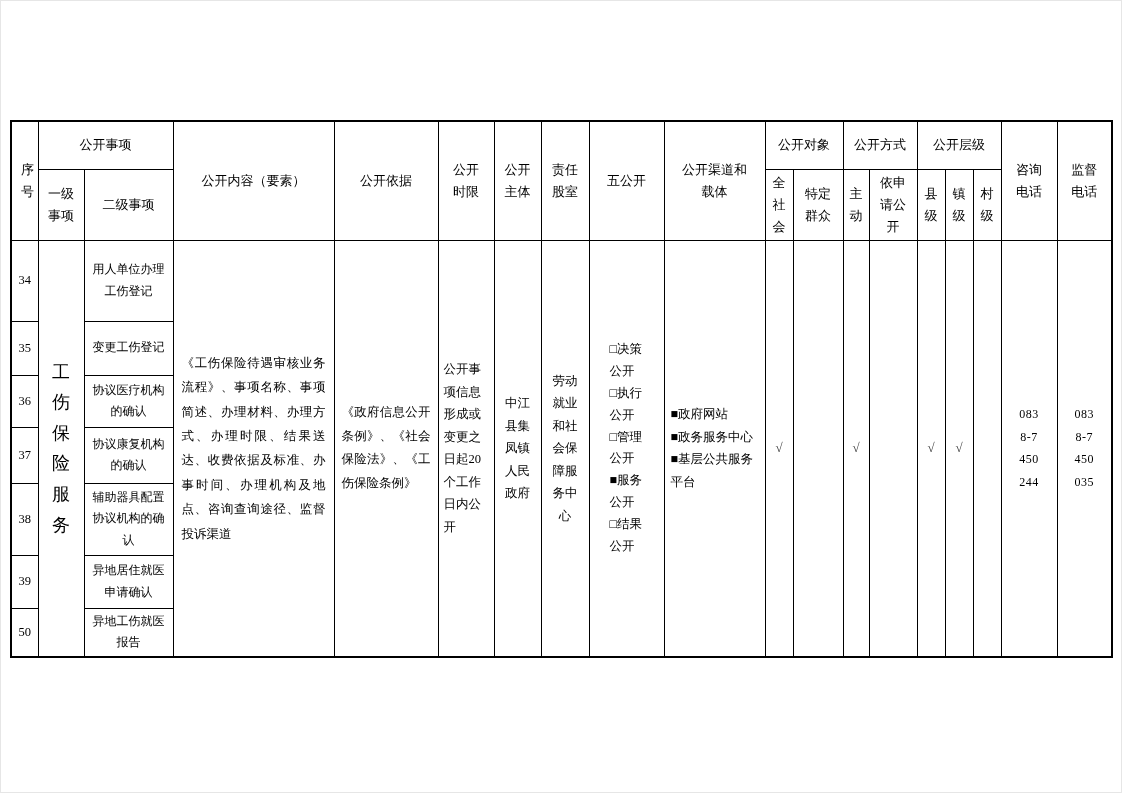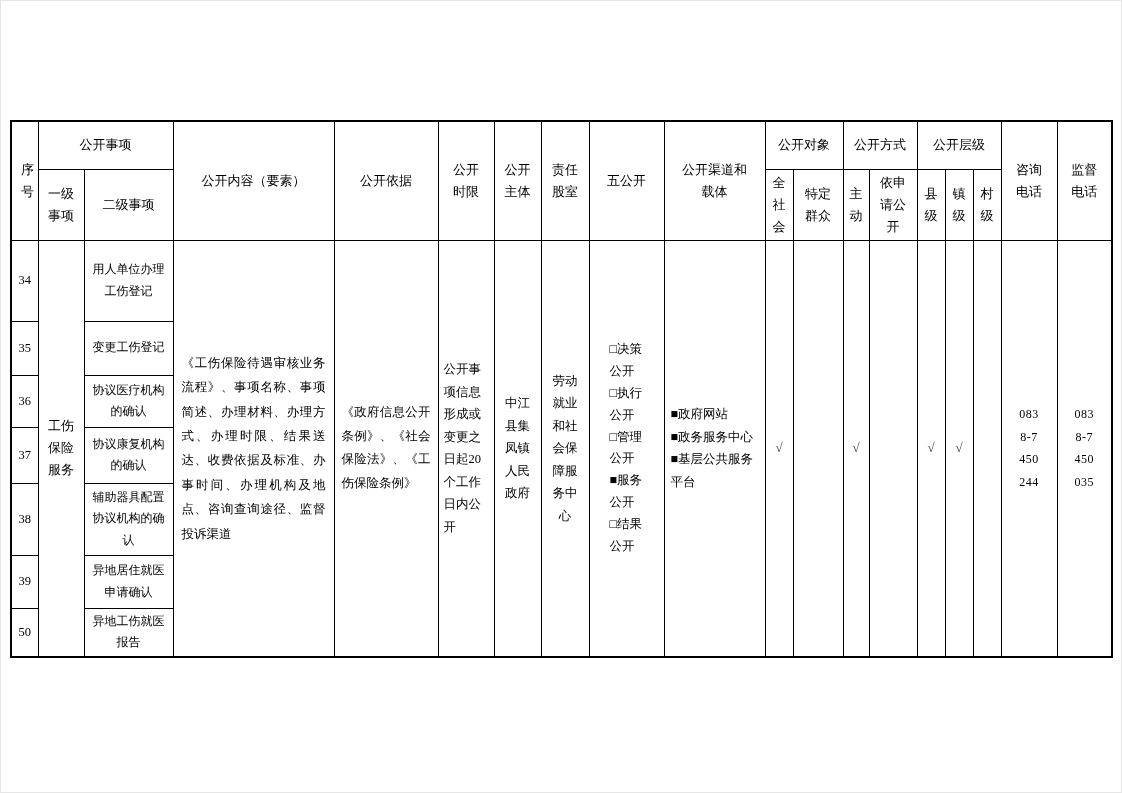--- a/index.html
+++ b/index.html
@@ -46,21 +46,21 @@
   tr.hr2 { height: 64px; }
   tr.r0 { height: 81px; }
   tr.r1 { height: 54px; }
   tr.r2 { height: 52px; }
   tr.r3 { height: 56px; }
   tr.r4 { height: 72px; }
   tr.r5 { height: 53px; }
   tr.r6 { height: 44px; }
   
   td.seq { font-size: 12.5px; }
-  td.lvl1 { font-size: 13px; padding: 2px 9px; margin-left: 24px; }
+  td.lvl1 { font-size: 18px; padding: 2px 9px; margin-left: 24px; }
   td.lvl2 { font-size: 12px; padding: 2px 7px; line-height: 1.8; }
   td.content {
     font-size: 12.5px;
     text-align: justify;
     padding: 2px 8px;
     line-height: 1.95;
   }
   td.basis {
     font-size: 12.5px;
     text-align: justify;

